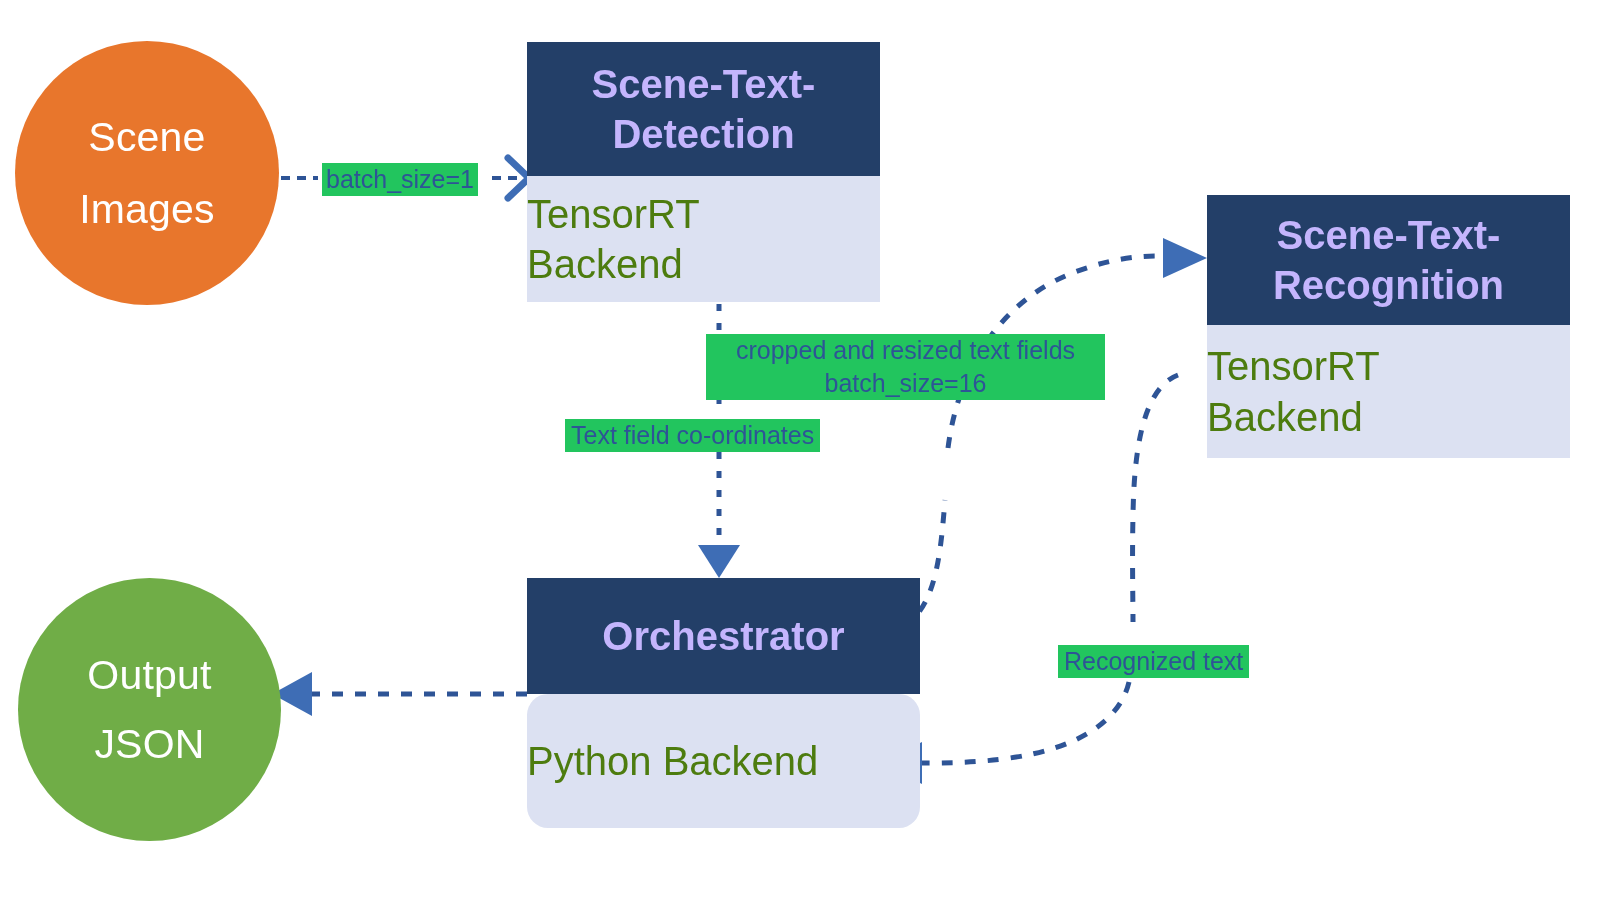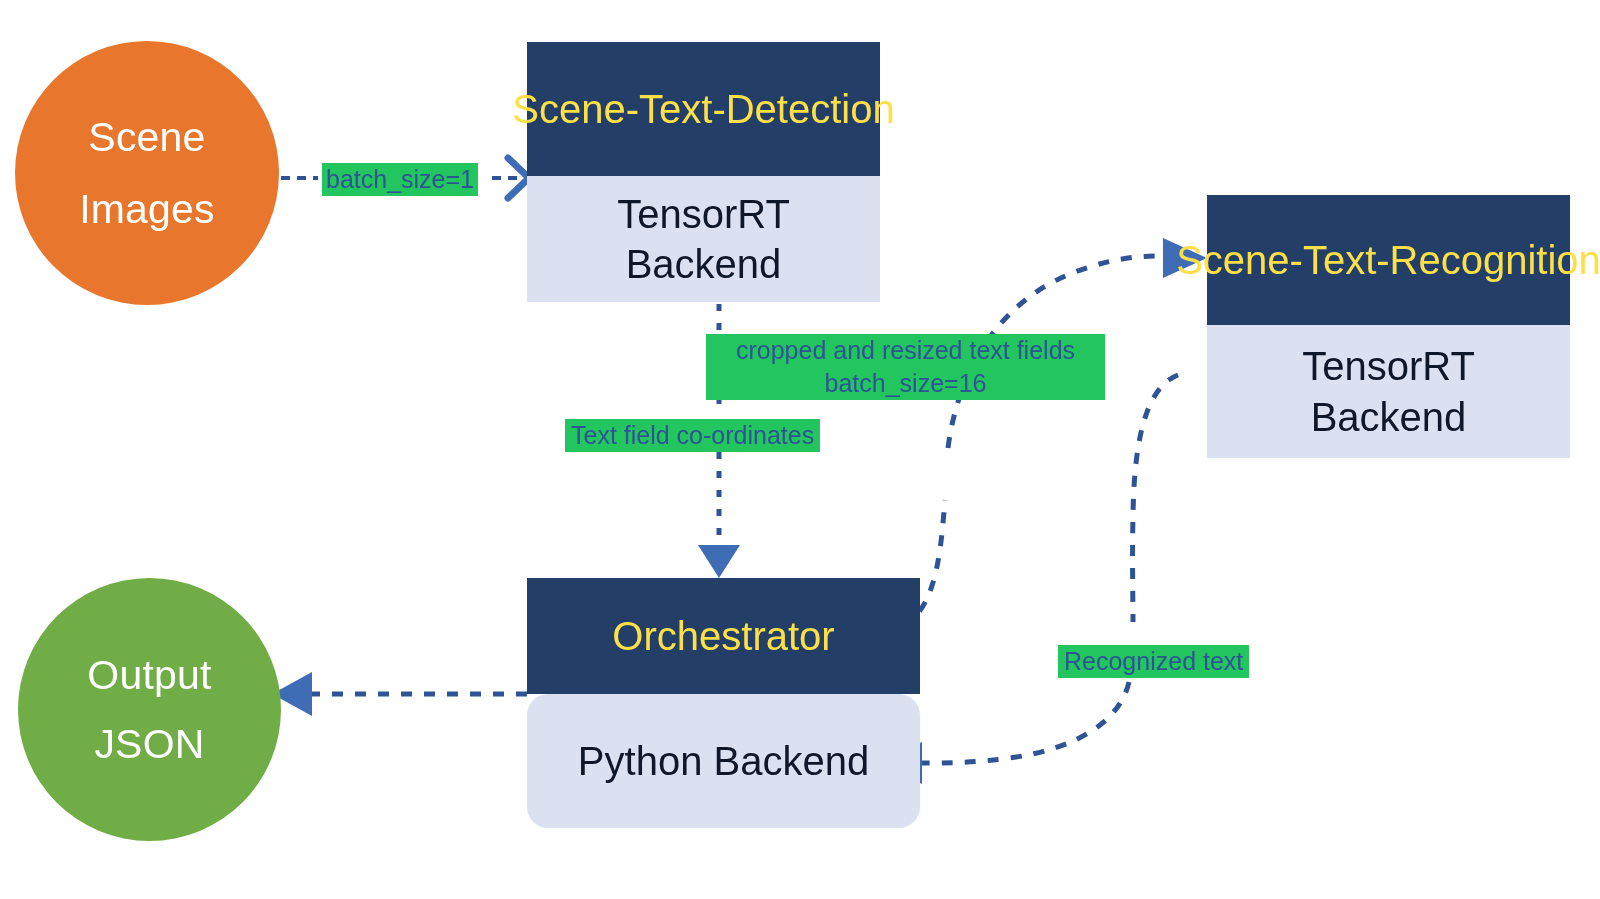--- a/index.html
+++ b/index.html
@@ -56,35 +56,36 @@
   }
 
   
   .box-node {
     position: absolute;
     display: flex;
     flex-direction: column;
   }
   .box-head {
     background: #233F68;
-    color: #fde047;
-    display: flex;
-    flex-direction: row;
+    color: #c4b5fd;
+    display: flex;
+    flex-direction: column;
     align-items: center;
     justify-content: center;
     text-align: center;
     font-size: 40px;
     line-height: 1.26;
+    font-weight: bold;
   }
   .box-body {
     background: #DCE1F2;
-    color: #0f172a;
-    display: flex;
-    flex-direction: column;
-    align-items: center;
+    color: #4d7c0f;
+    display: flex;
+    flex-direction: column;
+    align-items: flex-start;
     justify-content: center;
     text-align: center;
     font-size: 40px;
     line-height: 1.26;
   }
   .box-head .line, .box-body .line { display: block; white-space: nowrap; }
 
   #node-detection { left: 527px; top: 42px; width: 353px; height: 260px; }
   #node-detection .box-head { height: 134px; }
   #node-detection .box-body { height: 126px; }

